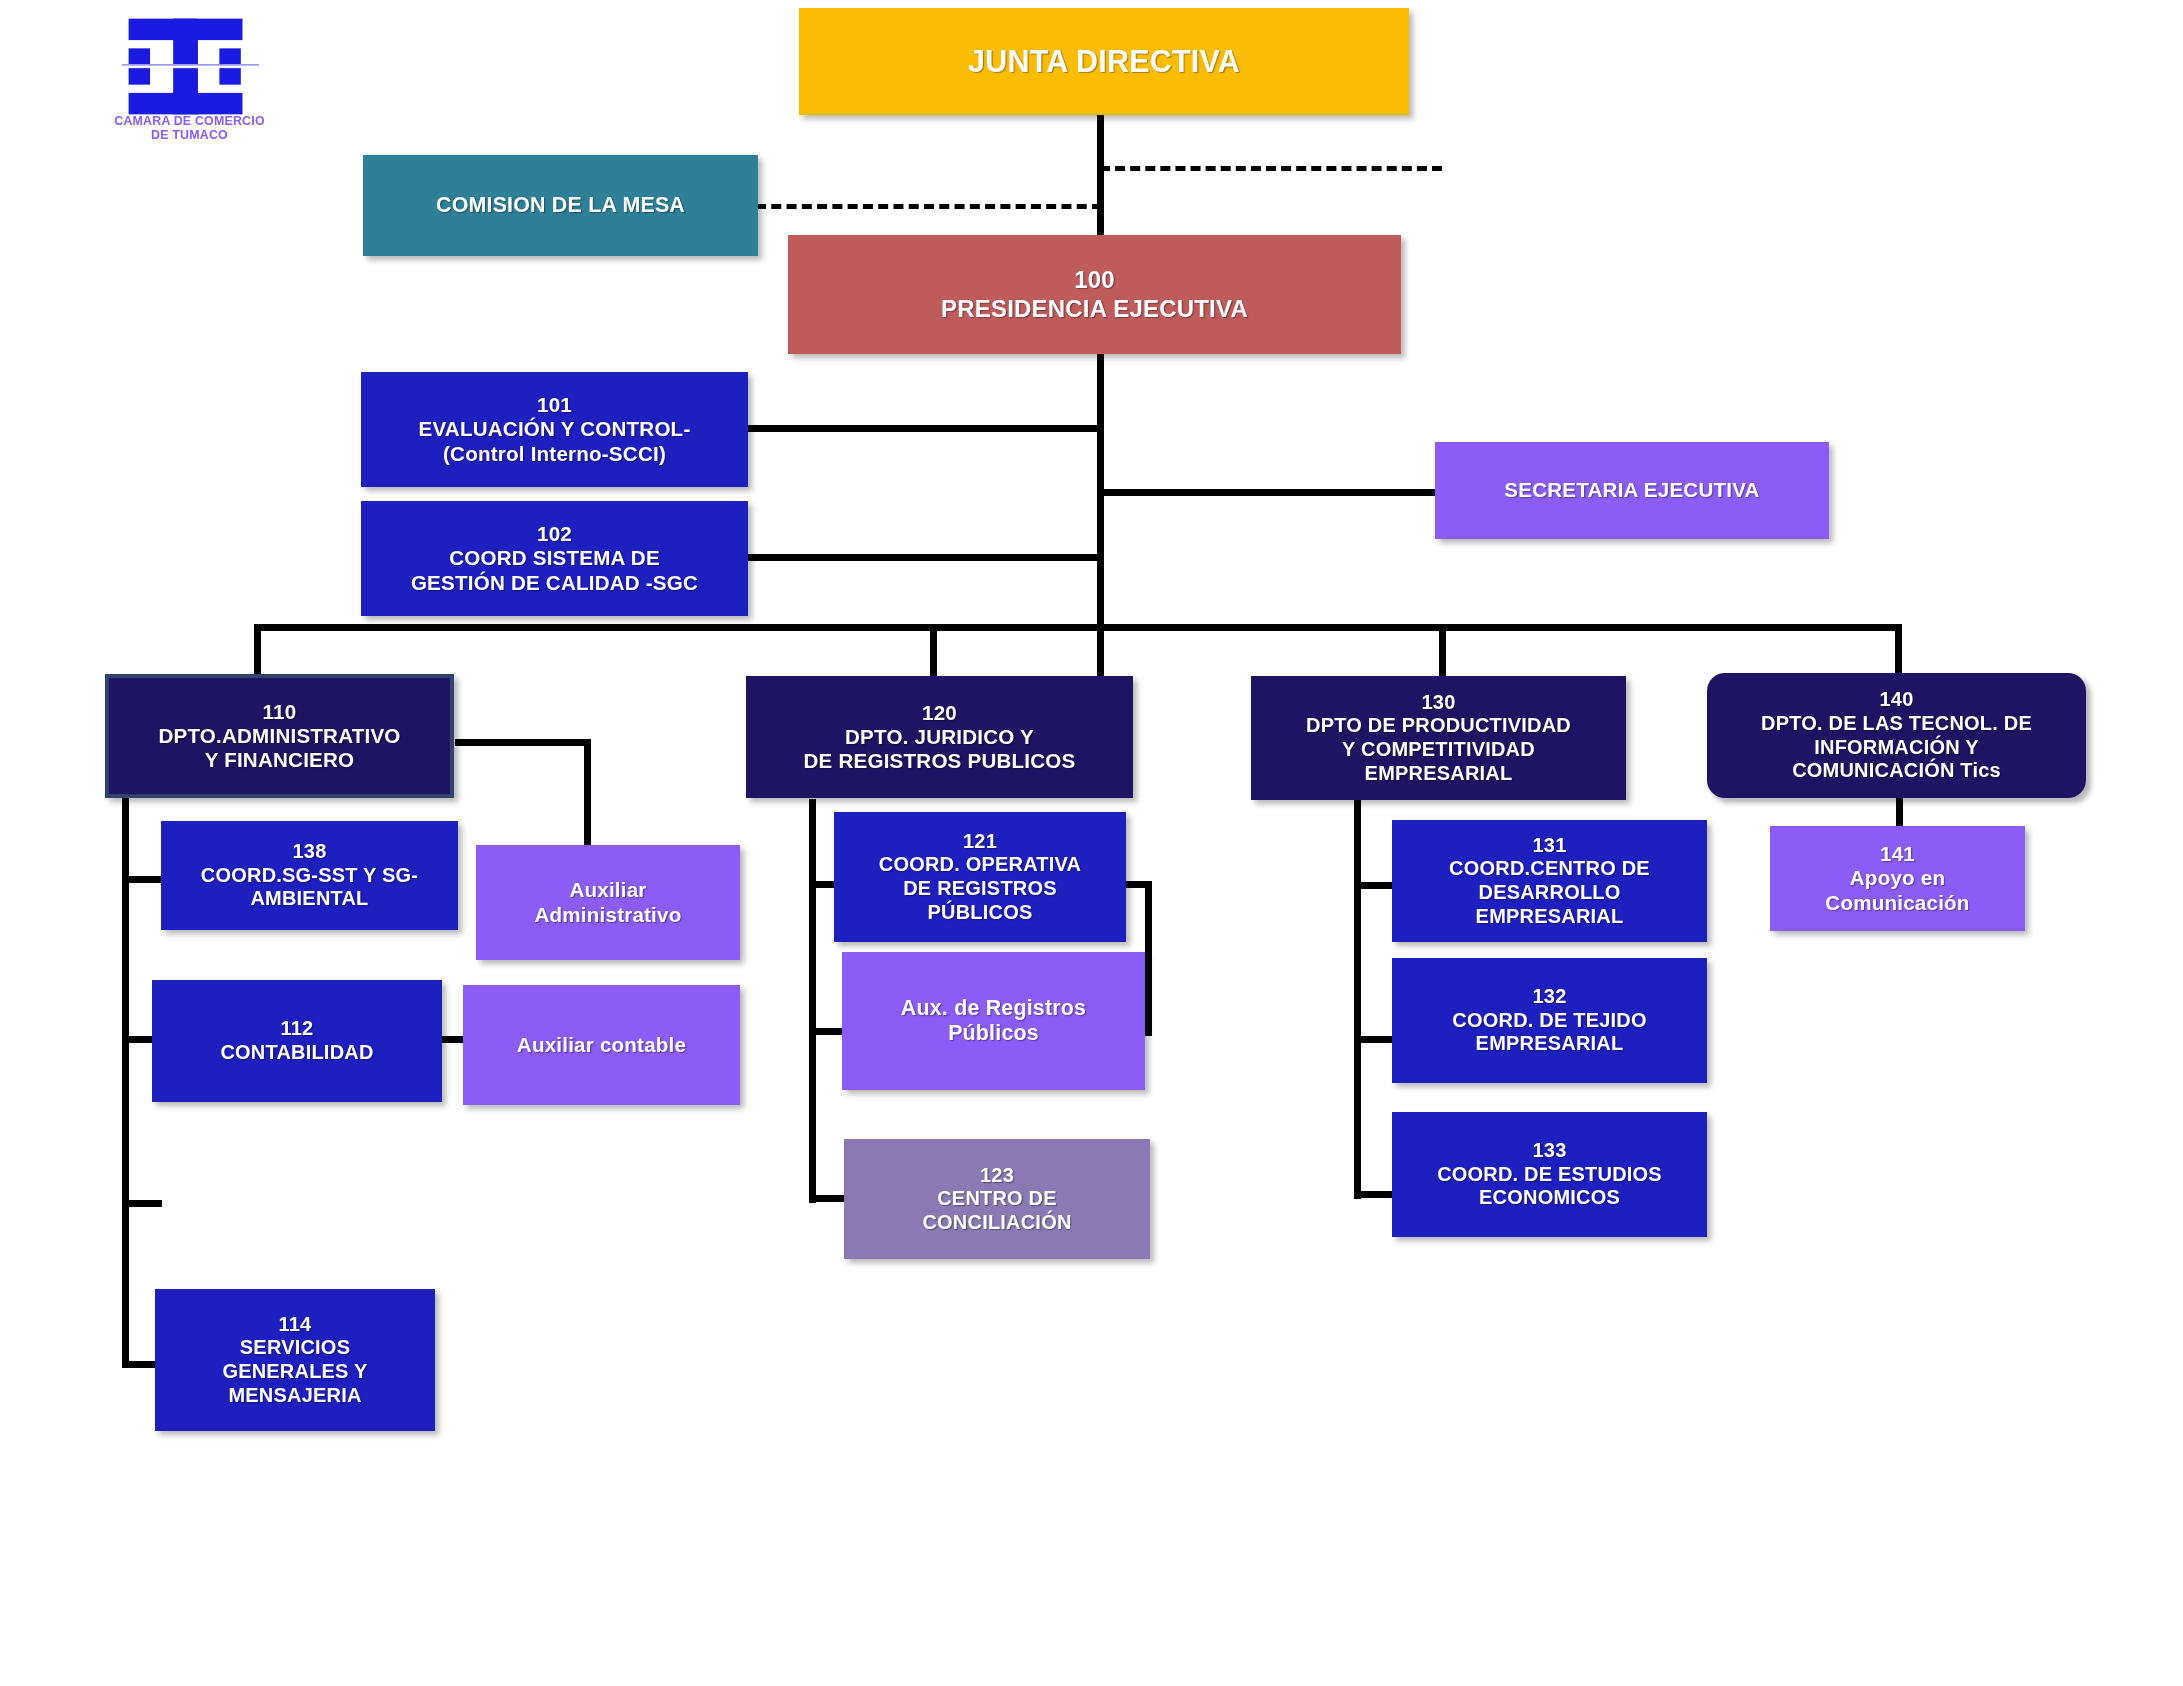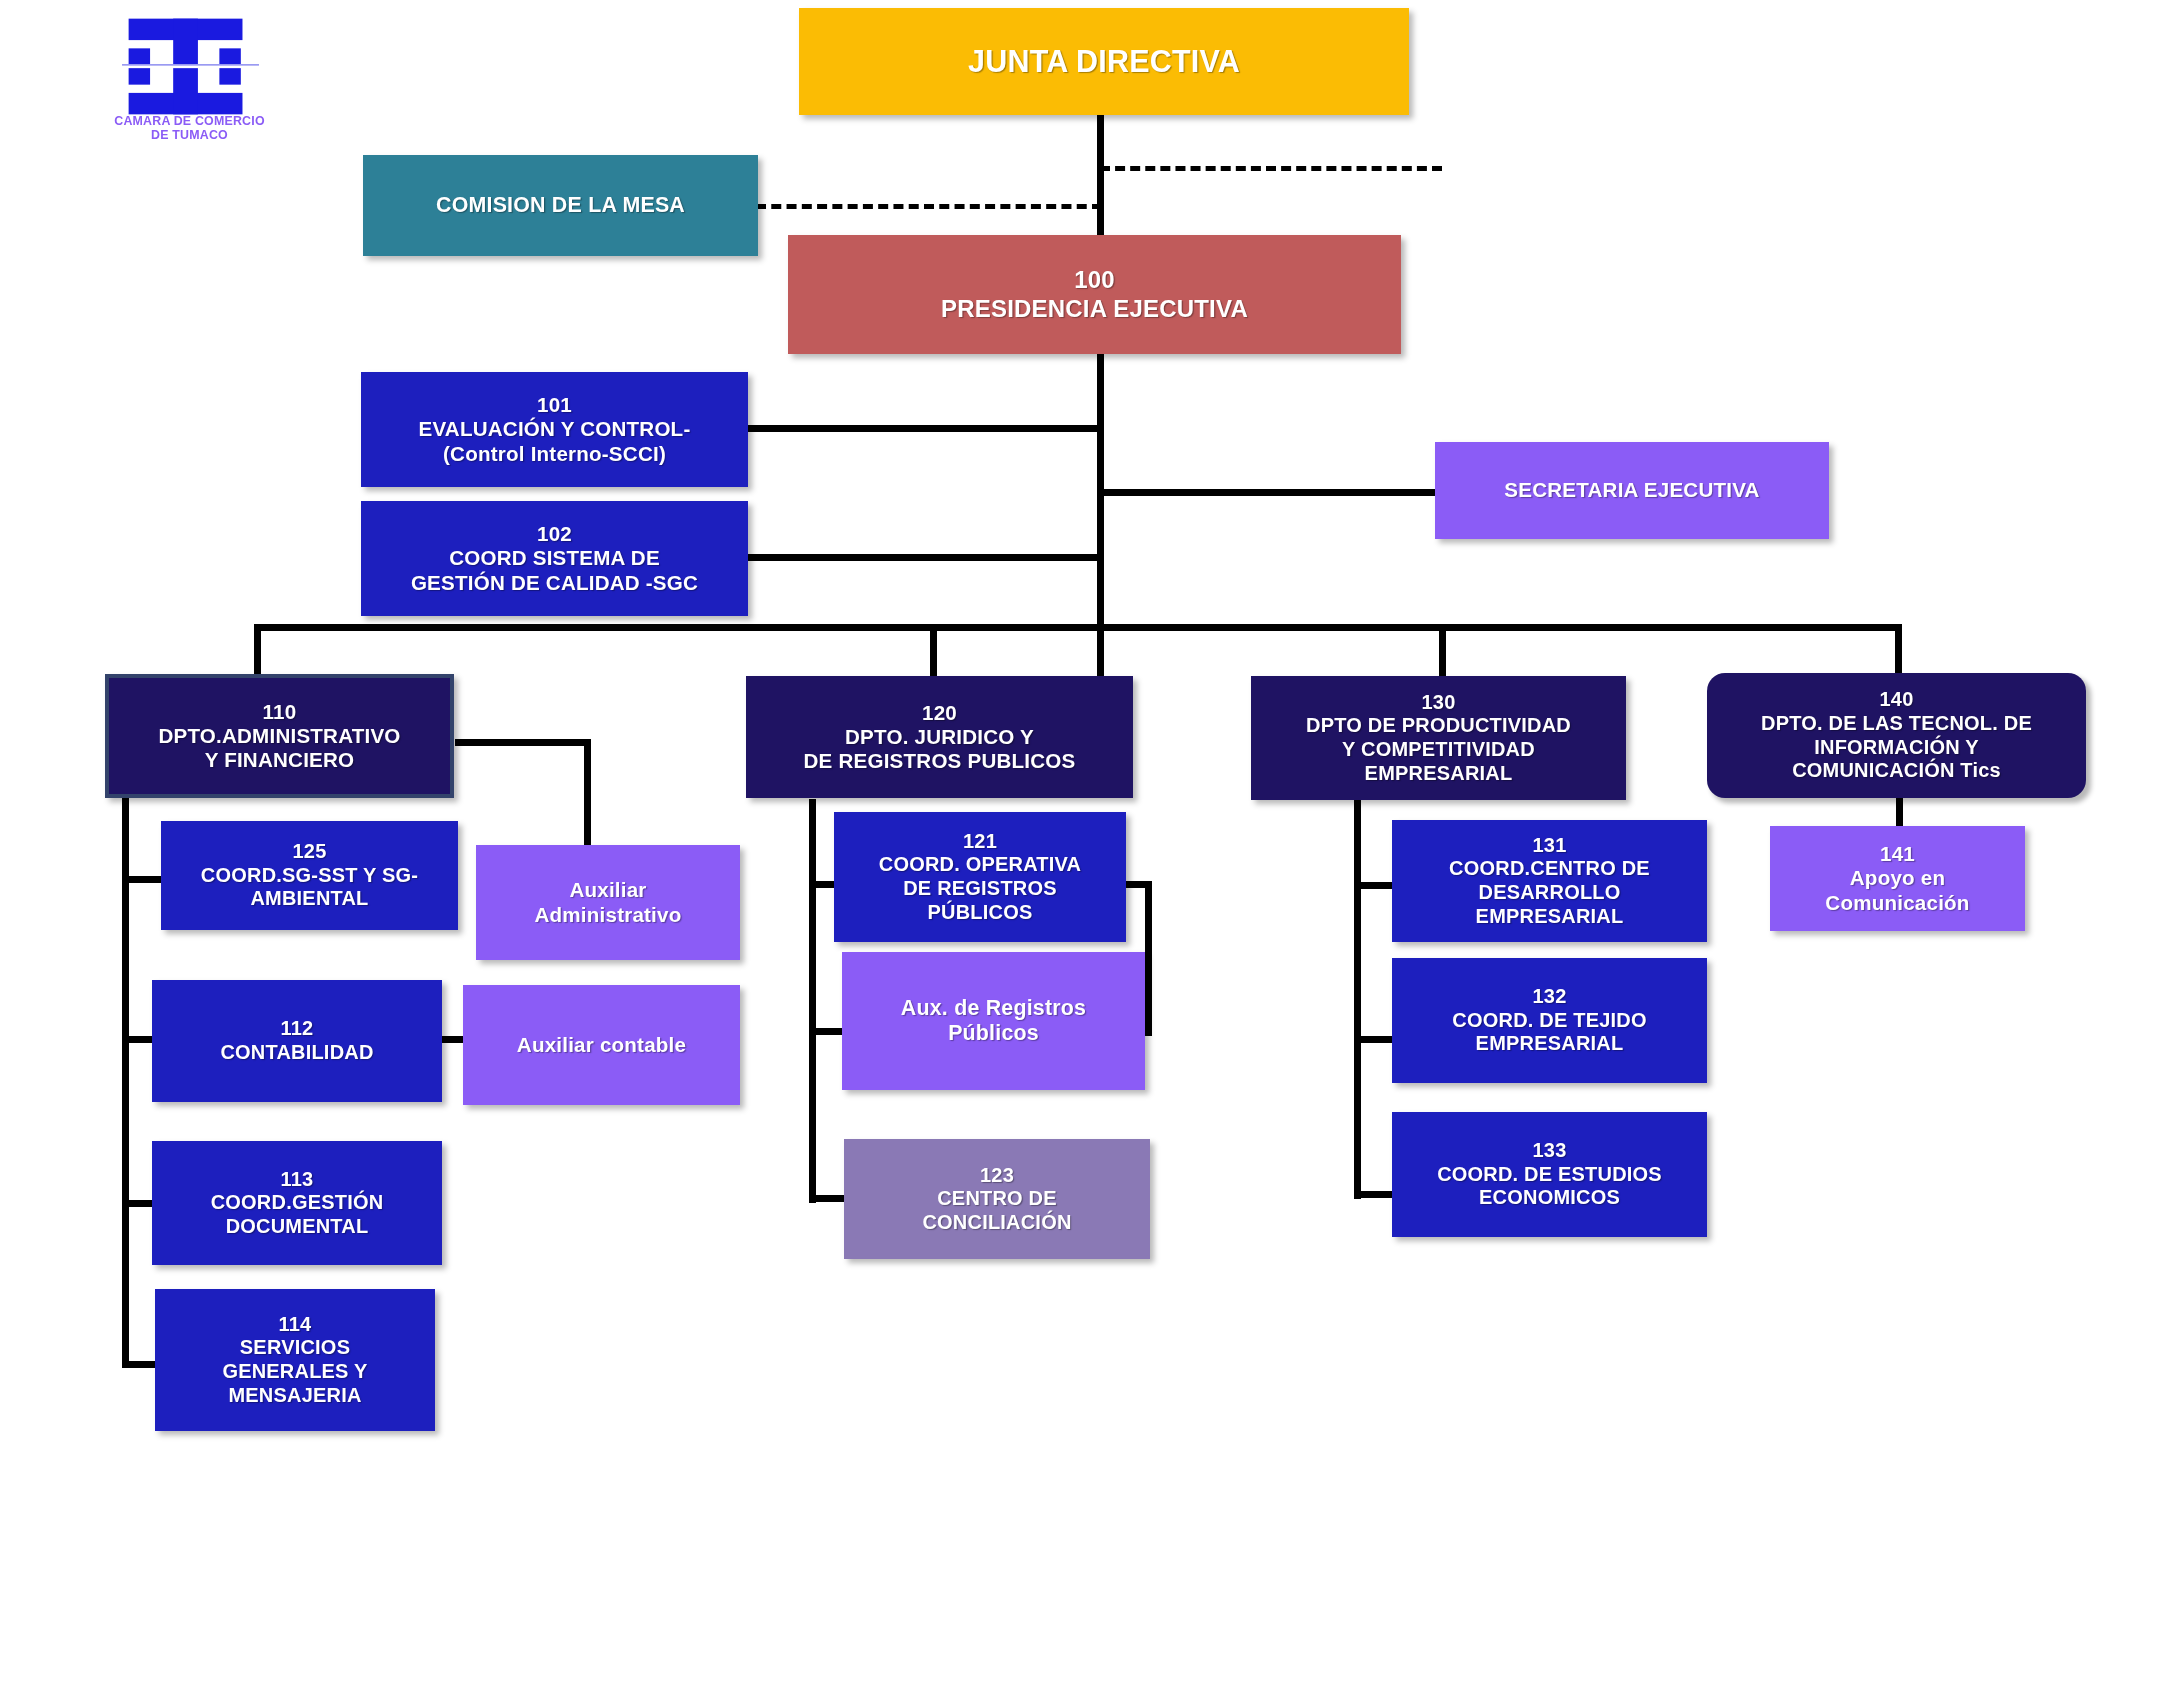--- a/index.html
+++ b/index.html
@@ -197,35 +197,30 @@
   </div>
 
   <div class="box navy" style="left:1707px; top:673px; width:379px; height:125px; font-size:20px;border-radius:18px;">
     <span class="code">140</span>
     <span class="ttl">DPTO. DE LAS TECNOL. DE</span>
     <span class="ttl">INFORMACIÓN Y</span>
     <span class="ttl">COMUNICACIÓN Tics</span>
   </div>
 
   <div class="box blue" style="left:161px; top:821px; width:297px; height:109px; font-size:20px;">
-    <span class="code">125</span>
+    <span class="code">138</span>
     <span class="ttl">COORD.SG-SST Y SG-</span>
     <span class="ttl">AMBIENTAL</span>
   </div>
 
   <div class="box blue" style="left:152px; top:980px; width:290px; height:122px; font-size:20px;">
     <span class="code">112</span>
     <span class="ttl">CONTABILIDAD</span>
   </div>
 
-  <div class="box blue" style="left:152px; top:1141px; width:290px; height:124px; font-size:20px;">
-    <span class="code">113</span>
-    <span class="ttl">COORD.GESTIÓN</span>
-    <span class="ttl">DOCUMENTAL</span>
-  </div>
 
   <div class="box blue" style="left:155px; top:1289px; width:280px; height:142px; font-size:20px;">
     <span class="code">114</span>
     <span class="ttl">SERVICIOS</span>
     <span class="ttl">GENERALES Y</span>
     <span class="ttl">MENSAJERIA</span>
   </div>
 
   <div class="box green" style="left:476px; top:845px; width:264px; height:115px; font-size:20.6px;">
     <span class="ttl">Auxiliar</span>

